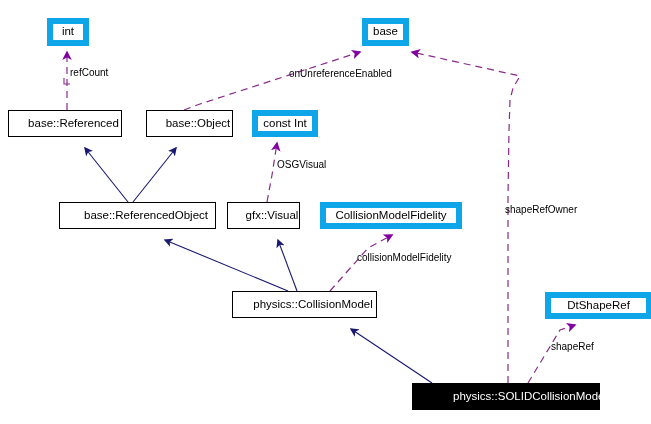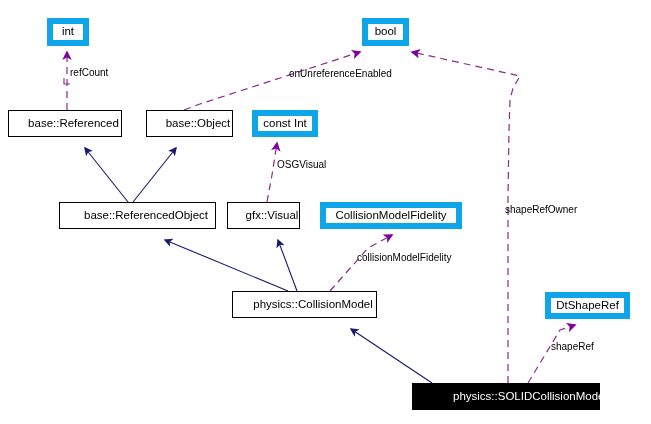--- a/index.html
+++ b/index.html
@@ -119,21 +119,21 @@
     <g>
       <path d="M 432 383 L 351 329" stroke="#191970" stroke-width="1.1" fill="none" marker-end="url(#arrow-inherit)"></path>
     </g>
   </svg>
 
   <div class="node-box border-gray" style="left:47px; top:18px; width:42px; height:28px;">
     <span class="node-label">int</span>
   </div>
 
   <div class="node-box border-gray" style="left:362px; top:18px; width:47px; height:28px;">
-    <span class="node-label">bool</span>
+    <span class="node-label">base</span>
   </div>
 
   <div class="node-box border-dark" style="left:8px; top:110px; width:114px; height:27px;">
     <span class="node-label">base::Referenced</span>
   </div>
 
   <div class="node-box border-dark" style="left:146px; top:110px; width:87px; height:27px;text-align:right;">
     <span class="node-label">base::Object</span>
   </div>
 
@@ -150,21 +150,21 @@
   </div>
 
   <div class="node-box border-gray" style="left:320px; top:202px; width:142px; height:27px;">
     <span class="node-label">CollisionModelFidelity</span>
   </div>
 
   <div class="node-box border-dark" style="left:232px; top:291px; width:145px; height:27px;">
     <span class="node-label">physics::CollisionModel</span>
   </div>
 
-  <div class="node-box border-gray" style="left:545px; top:292px; width:85px; height:27px;">
+  <div class="node-box border-gray" style="left:545px; top:292px; width:107px; height:27px;">
     <span class="node-label">DtShapeRef</span>
   </div>
 
   <div class="node-box filled-black" style="left:412px; top:383px; width:188px; height:27px;">
     <span class="node-label">physics::SOLIDCollisionModel</span>
   </div>
 
   <div class="edge-label" style="left:70px; top:68px;">refCount</div>
 
   <div class="edge-label" style="left:289px; top:69px;">onUnreferenceEnabled</div>

